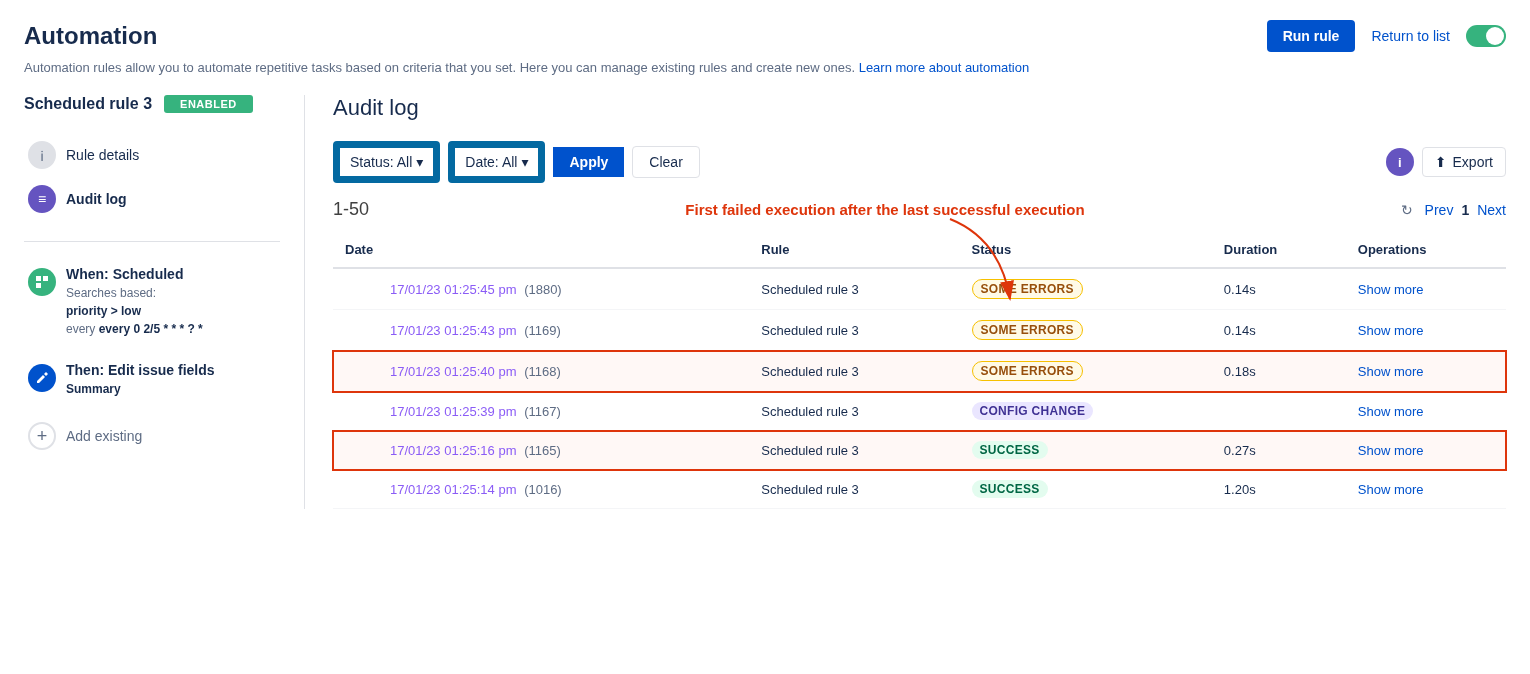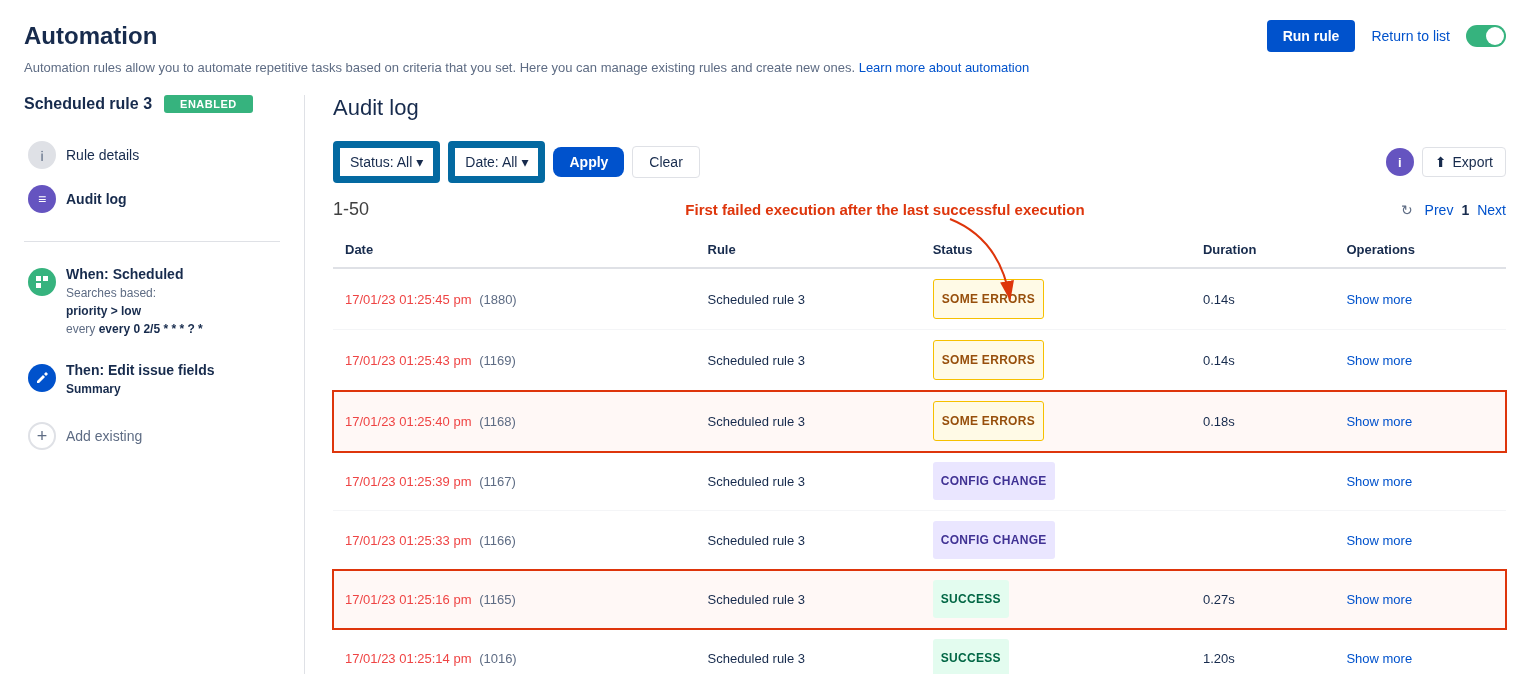--- a/index.html
+++ b/index.html
@@ -51,44 +51,44 @@
     .add-component { display: flex; align-items: center; gap: 10px; padding: 8px 4px; cursor: pointer; color: #5e6c84; font-size: 14px; }
     .plus-icon { width: 28px; height: 28px; border-radius: 50%; border: 2px solid #dfe1e6; display: flex; align-items: center; justify-content: center; font-size: 18px; color: #5e6c84; }
 
     
     .content { flex: 1; border-left: 1px solid #dfe1e6; padding-left: 28px; }
     .audit-title { font-size: 22px; font-weight: 400; color: #172b4d; margin-bottom: 20px; }
 
     
     .filter-bar { display: flex; align-items: center; gap: 8px; margin-bottom: 16px; }
     .filter-select { border: 7px solid #0369a1; border-radius: 4px; padding: 6px 10px; font-size: 14px; color: #172b4d; cursor: pointer; background: #fff; display: flex; align-items: center; gap: 4px; }
-    .apply-btn { background: #0052cc; color: white; border: none; border-radius: 8px; padding: 7px 16px; font-size: 14px; font-weight: 600; cursor: pointer; }
+    .apply-btn { background: #0052cc; color: white; border: none; border-radius: 0; padding: 7px 16px; font-size: 14px; font-weight: 600; cursor: pointer; }
     .clear-btn { background: transparent; color: #172b4d; border: 1px solid #dfe1e6; border-radius: 4px; padding: 7px 16px; font-size: 14px; cursor: pointer; }
     .filter-spacer { flex: 1; }
     .info-icon-btn { width: 28px; height: 28px; border-radius: 50%; background: #6554c0; color: white; border: none; font-size: 13px; font-weight: 700; cursor: pointer; display: flex; align-items: center; justify-content: center; }
     .export-btn { display: flex; align-items: center; gap: 6px; background: transparent; border: 1px solid #dfe1e6; border-radius: 4px; padding: 6px 12px; font-size: 14px; cursor: pointer; color: #172b4d; }
 
     
     .pagination-row { display: flex; align-items: center; justify-content: space-between; margin-bottom: 12px; }
     .record-count { font-size: 18px; font-weight: 400; color: #404040; }
     .annotation { color: #de350b; font-size: 15px; font-weight: 600; flex: 1; text-align: center; padding: 0 20px; }
     .pagination { display: flex; align-items: center; gap: 8px; font-size: 14px; }
     .pagination a { color: #0052cc; text-decoration: none; cursor: pointer; }
     .pagination .current { font-weight: 700; }
     .refresh-icon { color: #5e6c84; cursor: pointer; margin-right: 4px; }
 
     
     .audit-table { width: 100%; border-collapse: collapse; }
     .audit-table th { text-align: left; padding: 10px 12px; font-weight: 700; font-size: 13px; color: #172b4d; border-bottom: 2px solid #dfe1e6; }
     .audit-table td { padding: 10px 12px; font-size: 13px; color: #172b4d; border-bottom: 1px solid #f4f5f7; vertical-align: middle; }
 
-    .date-cell { color: #ef4444; }
+    .date-cell { color: #8b5cf6; margin-left: 45px; }
     .date-id { color: #5e6c84; margin-left: 4px; }
 
-    .status-badge { display: inline-block; padding: 12px 8px; border-radius: 3px; font-size: 12px; font-weight: 700; letter-spacing: 0.3px; }
+    .status-badge { display: inline-block; padding: 2px 8px; border-radius: 10px; font-size: 12px; font-weight: 700; letter-spacing: 0.3px; }
     .status-some-errors { background: #fffae6; color: #974f0c; border: 1px solid #f6c000; }
     .status-config-change { background: #eae6ff; color: #403294; }
     .status-success { background: #e3fcef; color: #006644; }
 
     .show-more-link { color: #0052cc; text-decoration: none; cursor: pointer; font-size: 13px; }
   </style>
 </head>
 <body>
 
 <div class="page">
@@ -243,27 +243,20 @@
               <td style="background: rgb(255, 248, 246);">0.18s</td>
               <td style="background: rgb(255, 248, 246);"><a class="show-more-link">Show more</a></td>
             </tr>
             <tr>
               <td><span class="date-cell">17/01/23 01:25:39 pm</span> <span class="date-id" style="color:#5e6c84">(1167)</span></td>
               <td>Scheduled rule 3</td>
               <td><span class="status-badge status-config-change">CONFIG CHANGE</span></td>
               <td></td>
               <td><a class="show-more-link">Show more</a></td>
             </tr>
-            <tr>
-              <td><span class="date-cell">17/01/23 01:25:33 pm</span> <span class="date-id" style="color:#5e6c84">(1166)</span></td>
-              <td>Scheduled rule 3</td>
-              <td><span class="status-badge status-config-change">CONFIG CHANGE</span></td>
-              <td></td>
-              <td><a class="show-more-link">Show more</a></td>
-            </tr>
             <tr style="outline: rgb(222, 53, 11) solid 2px; outline-offset: -1px;">
               <td style="background: rgb(255, 248, 246);"><span class="date-cell">17/01/23 01:25:16 pm</span> <span class="date-id" style="color:#5e6c84">(1165)</span></td>
               <td style="background: rgb(255, 248, 246);">Scheduled rule 3</td>
               <td style="background: rgb(255, 248, 246);"><span class="status-badge status-success">SUCCESS</span></td>
               <td style="background: rgb(255, 248, 246);">0.27s</td>
               <td style="background: rgb(255, 248, 246);"><a class="show-more-link">Show more</a></td>
             </tr>
             <tr>
               <td><span class="date-cell">17/01/23 01:25:14 pm</span> <span class="date-id" style="color:#5e6c84">(1016)</span></td>
               <td>Scheduled rule 3</td>

